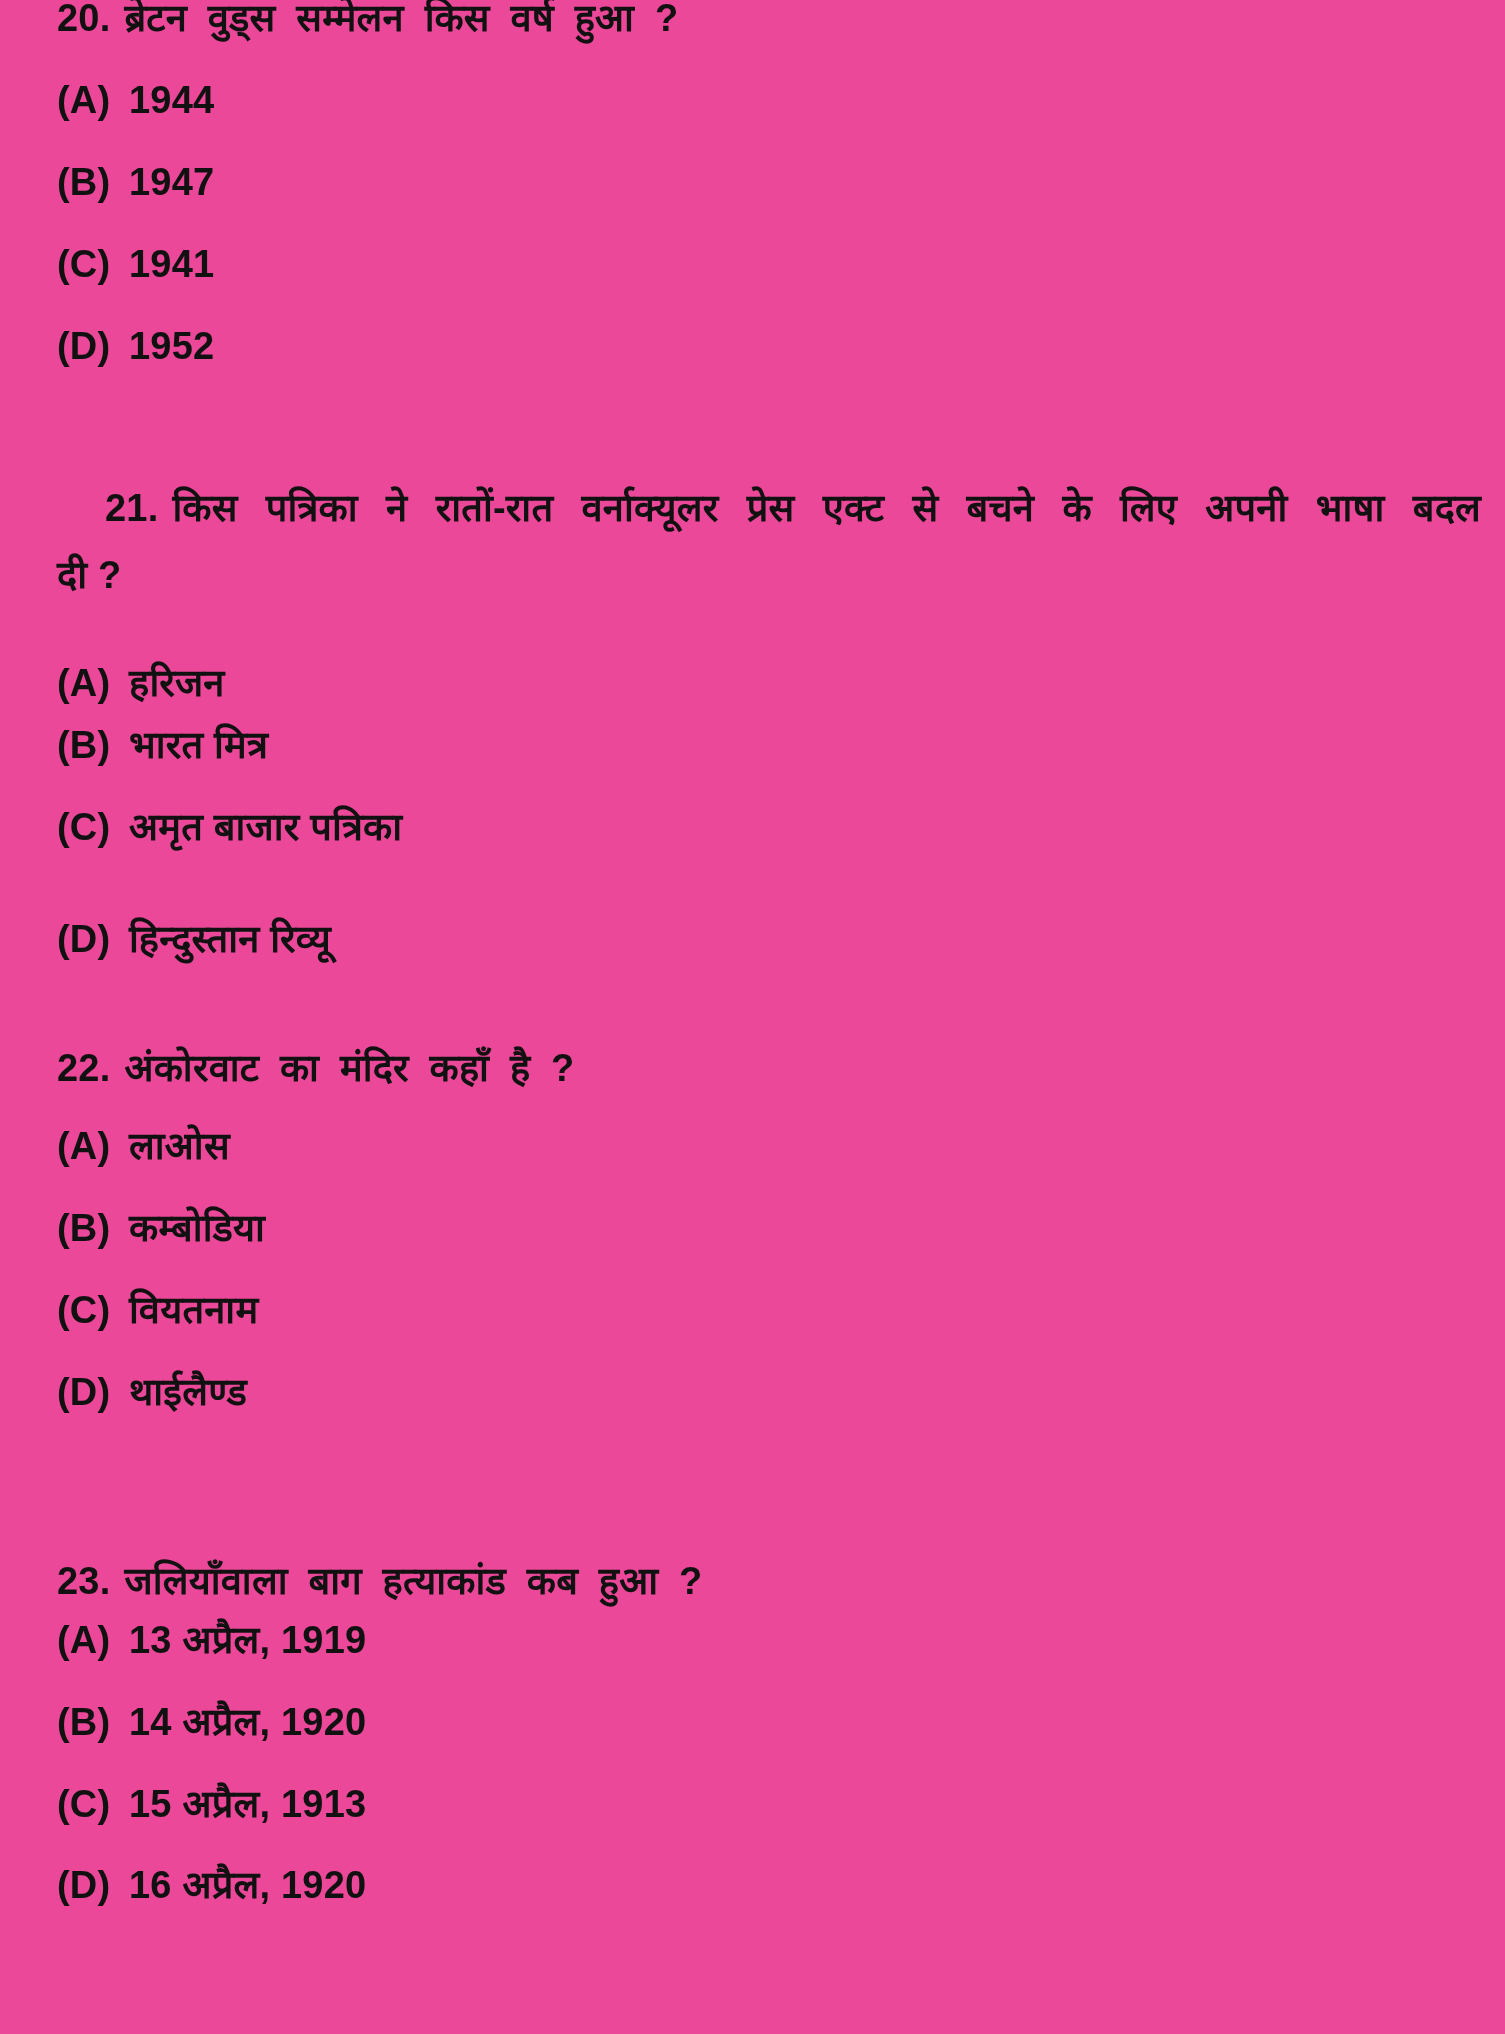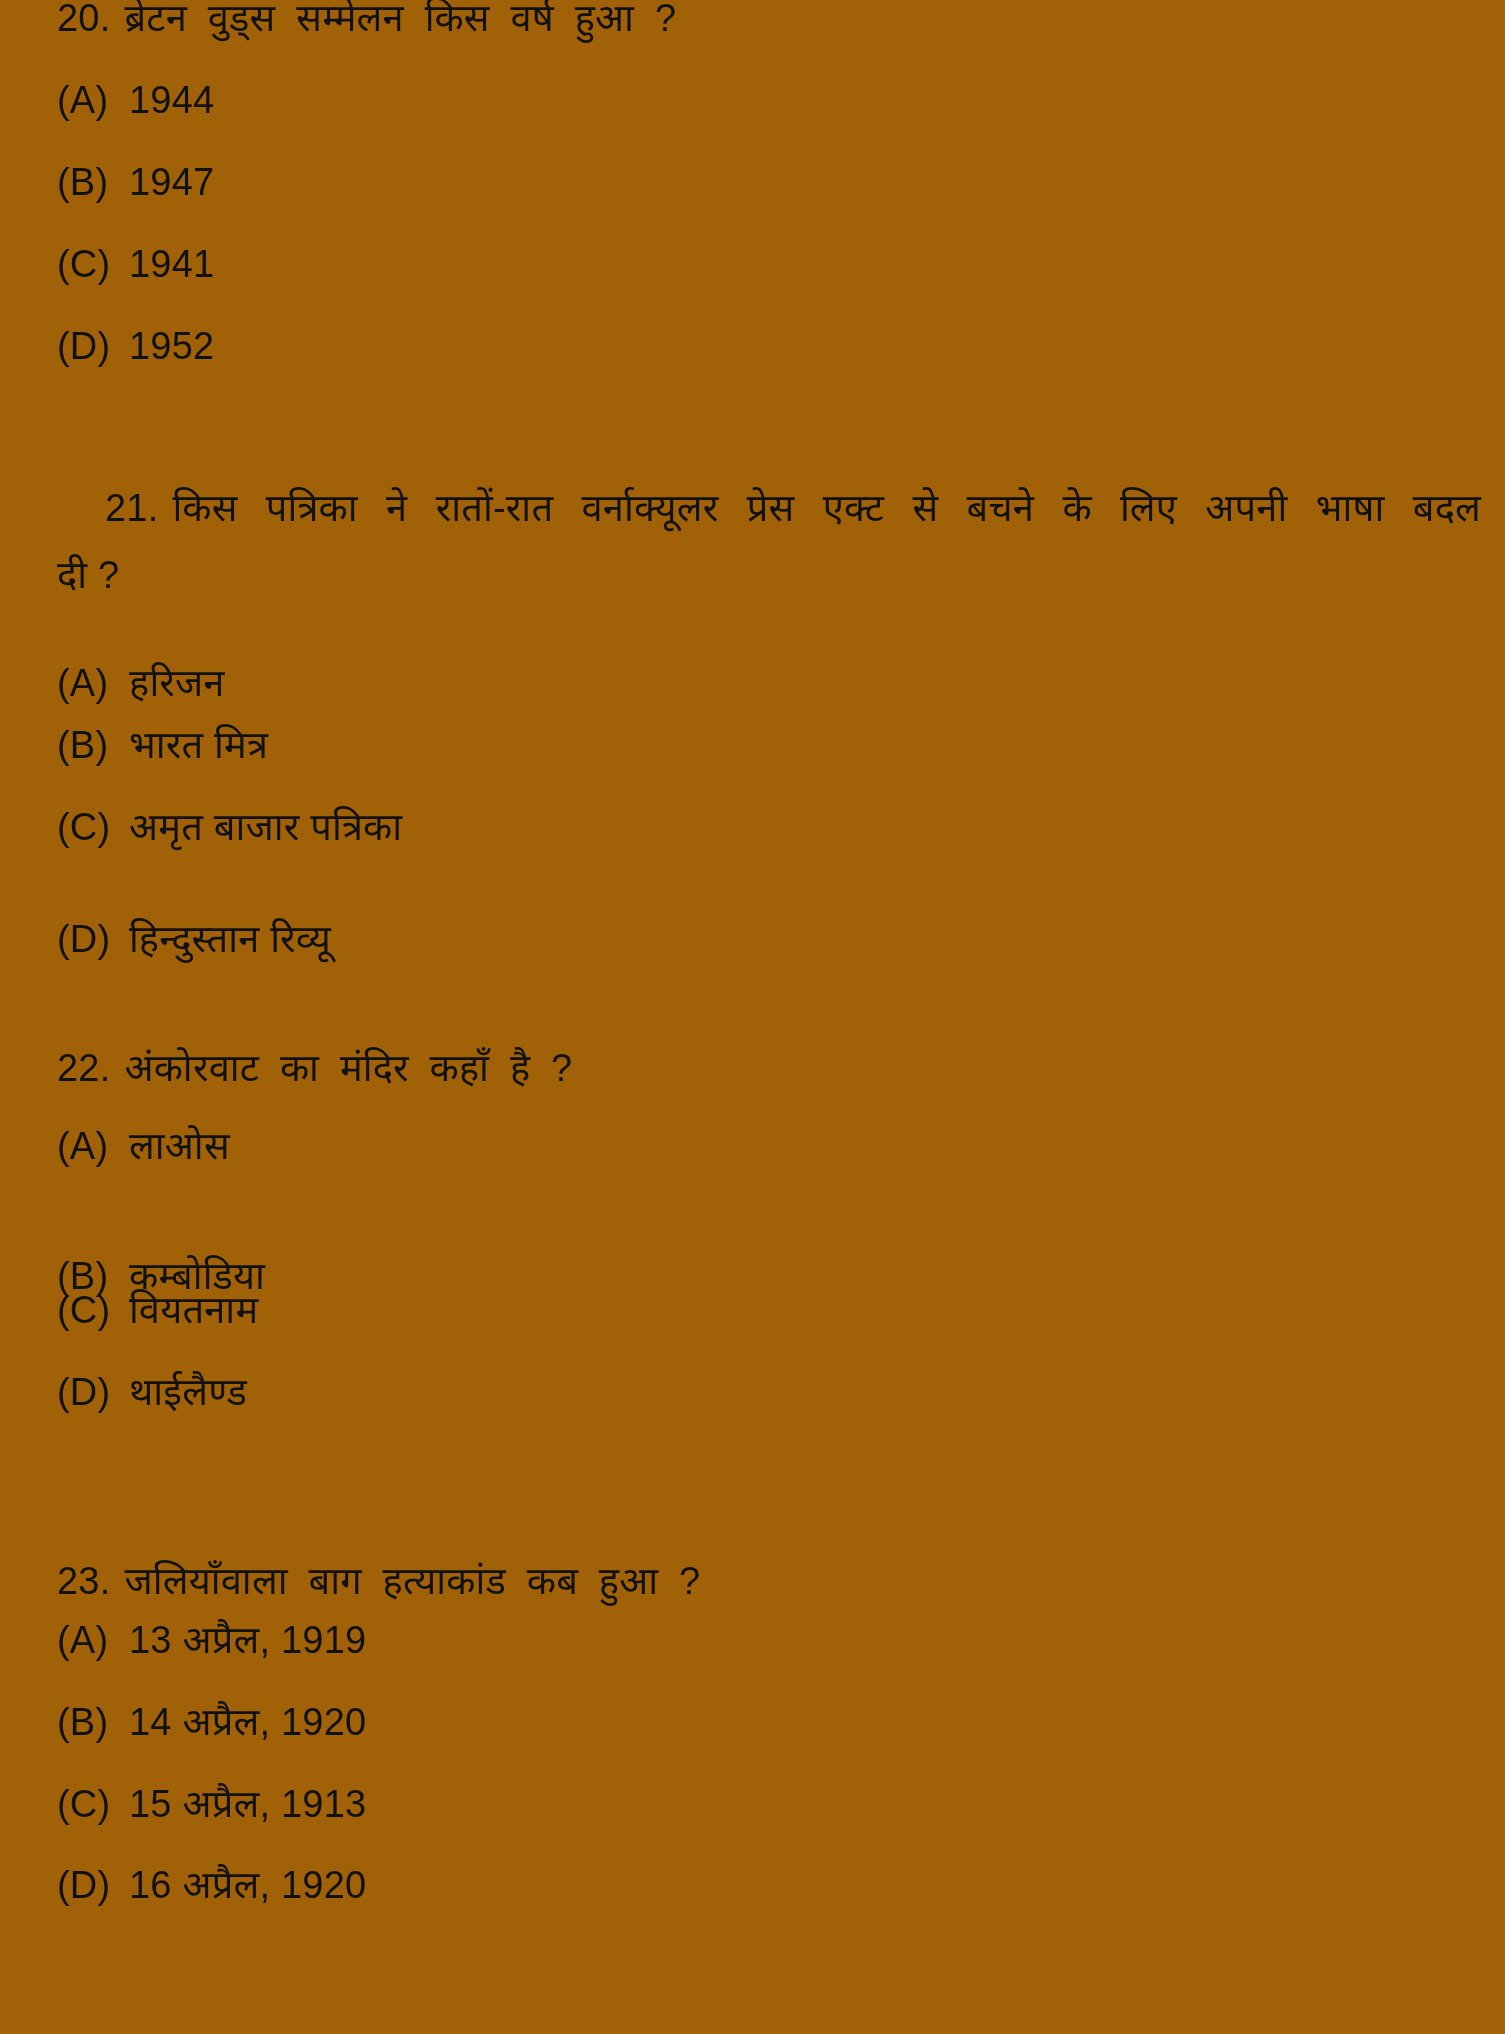--- a/index.html
+++ b/index.html
@@ -13,21 +13,22 @@
     position: relative;
     overflow: hidden;
     font-family: "Liberation Sans", "DejaVu Sans", sans-serif;
     color: #111111;
   }
   .page {
     position: absolute;
     left: 0; top: 0;
     width: 1505px;
     height: 2034px;
-    background: #a16207;
+    background: #ec4899;
+    font-weight: bold;
   }
   .line {
     position: absolute;
     left: 57px;
     font-size: 38px;
     line-height: 46px;
     height: 46px;
     white-space: nowrap;
     letter-spacing: 0.2px;
   }
@@ -87,21 +88,21 @@
     </div>
   </div>
 
   <div class="qblock">
     <div class="line q-title" style="top:1045px">
       <span class="num">22.</span><span class="word-gap">अंकोरवाट का मंदिर कहाँ है ?</span>
     </div>
     <div class="line opt" style="top:1123px">
       <span class="letter">(A)</span><span>लाओस</span>
     </div>
-    <div class="line opt" style="top:1253px">
+    <div class="line opt" style="top:1205px">
       <span class="letter">(B)</span><span>कम्बोडिया</span>
     </div>
     <div class="line opt" style="top:1287px">
       <span class="letter">(C)</span><span>वियतनाम</span>
     </div>
     <div class="line opt" style="top:1369px">
       <span class="letter">(D)</span><span>थाईलैण्ड</span>
     </div>
   </div>
 

